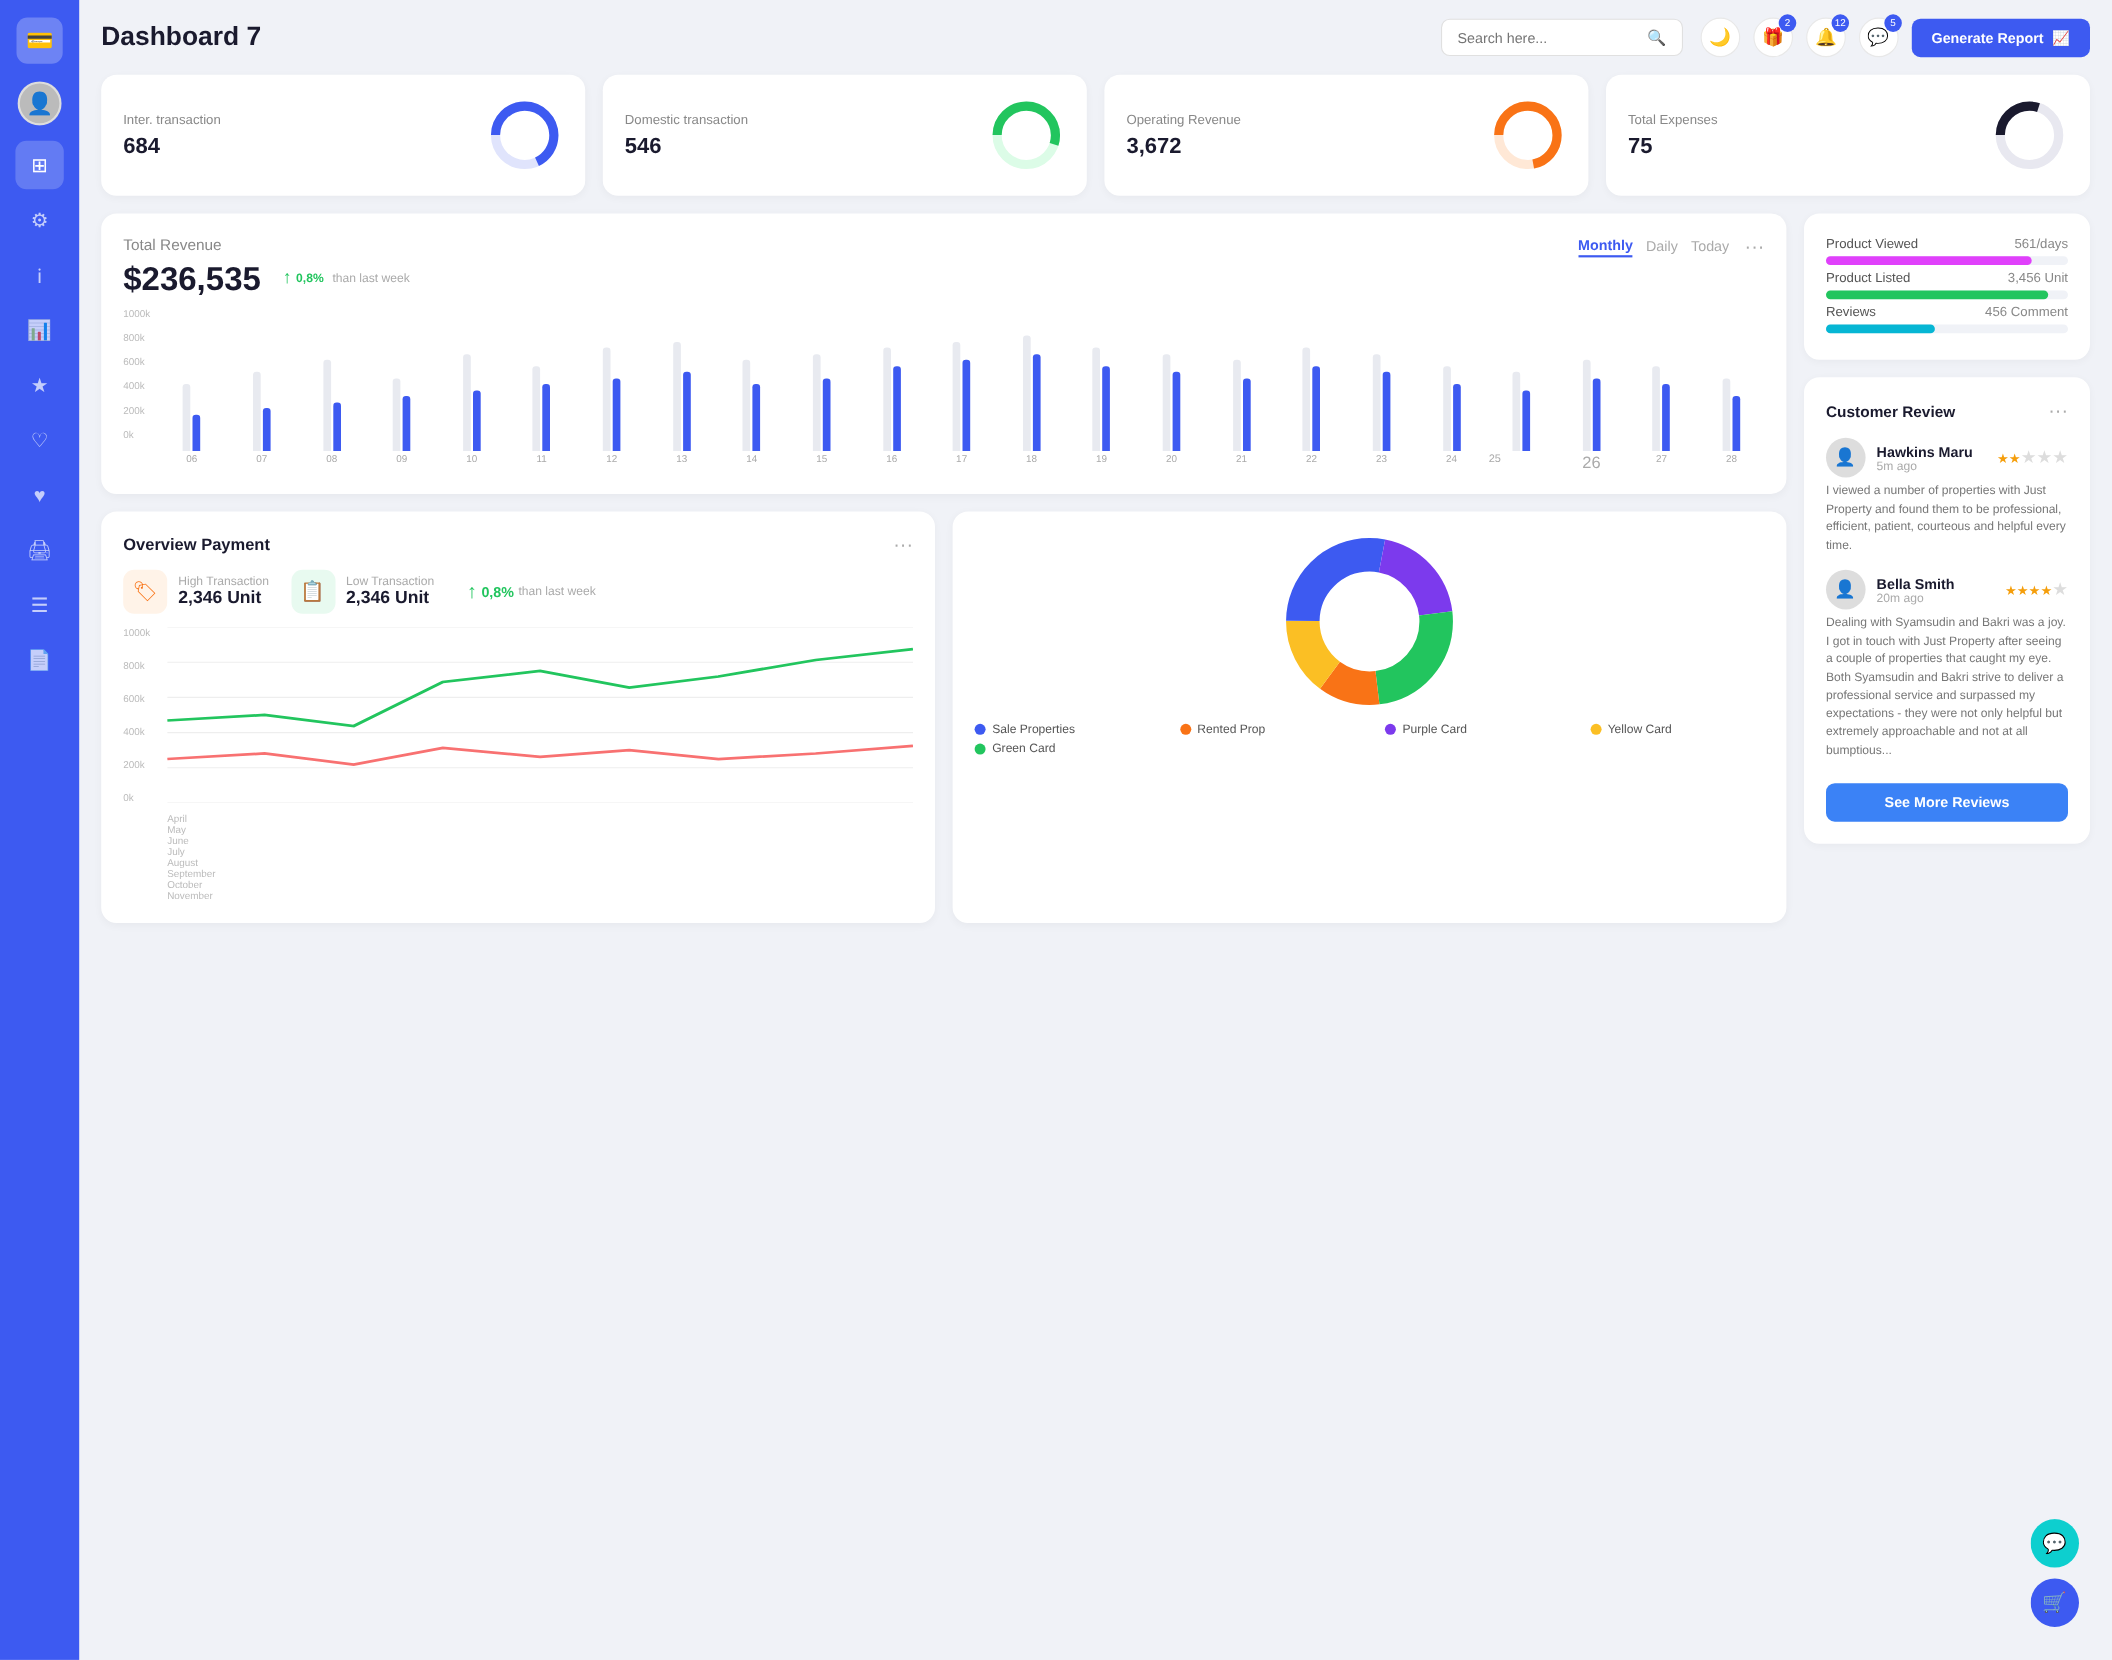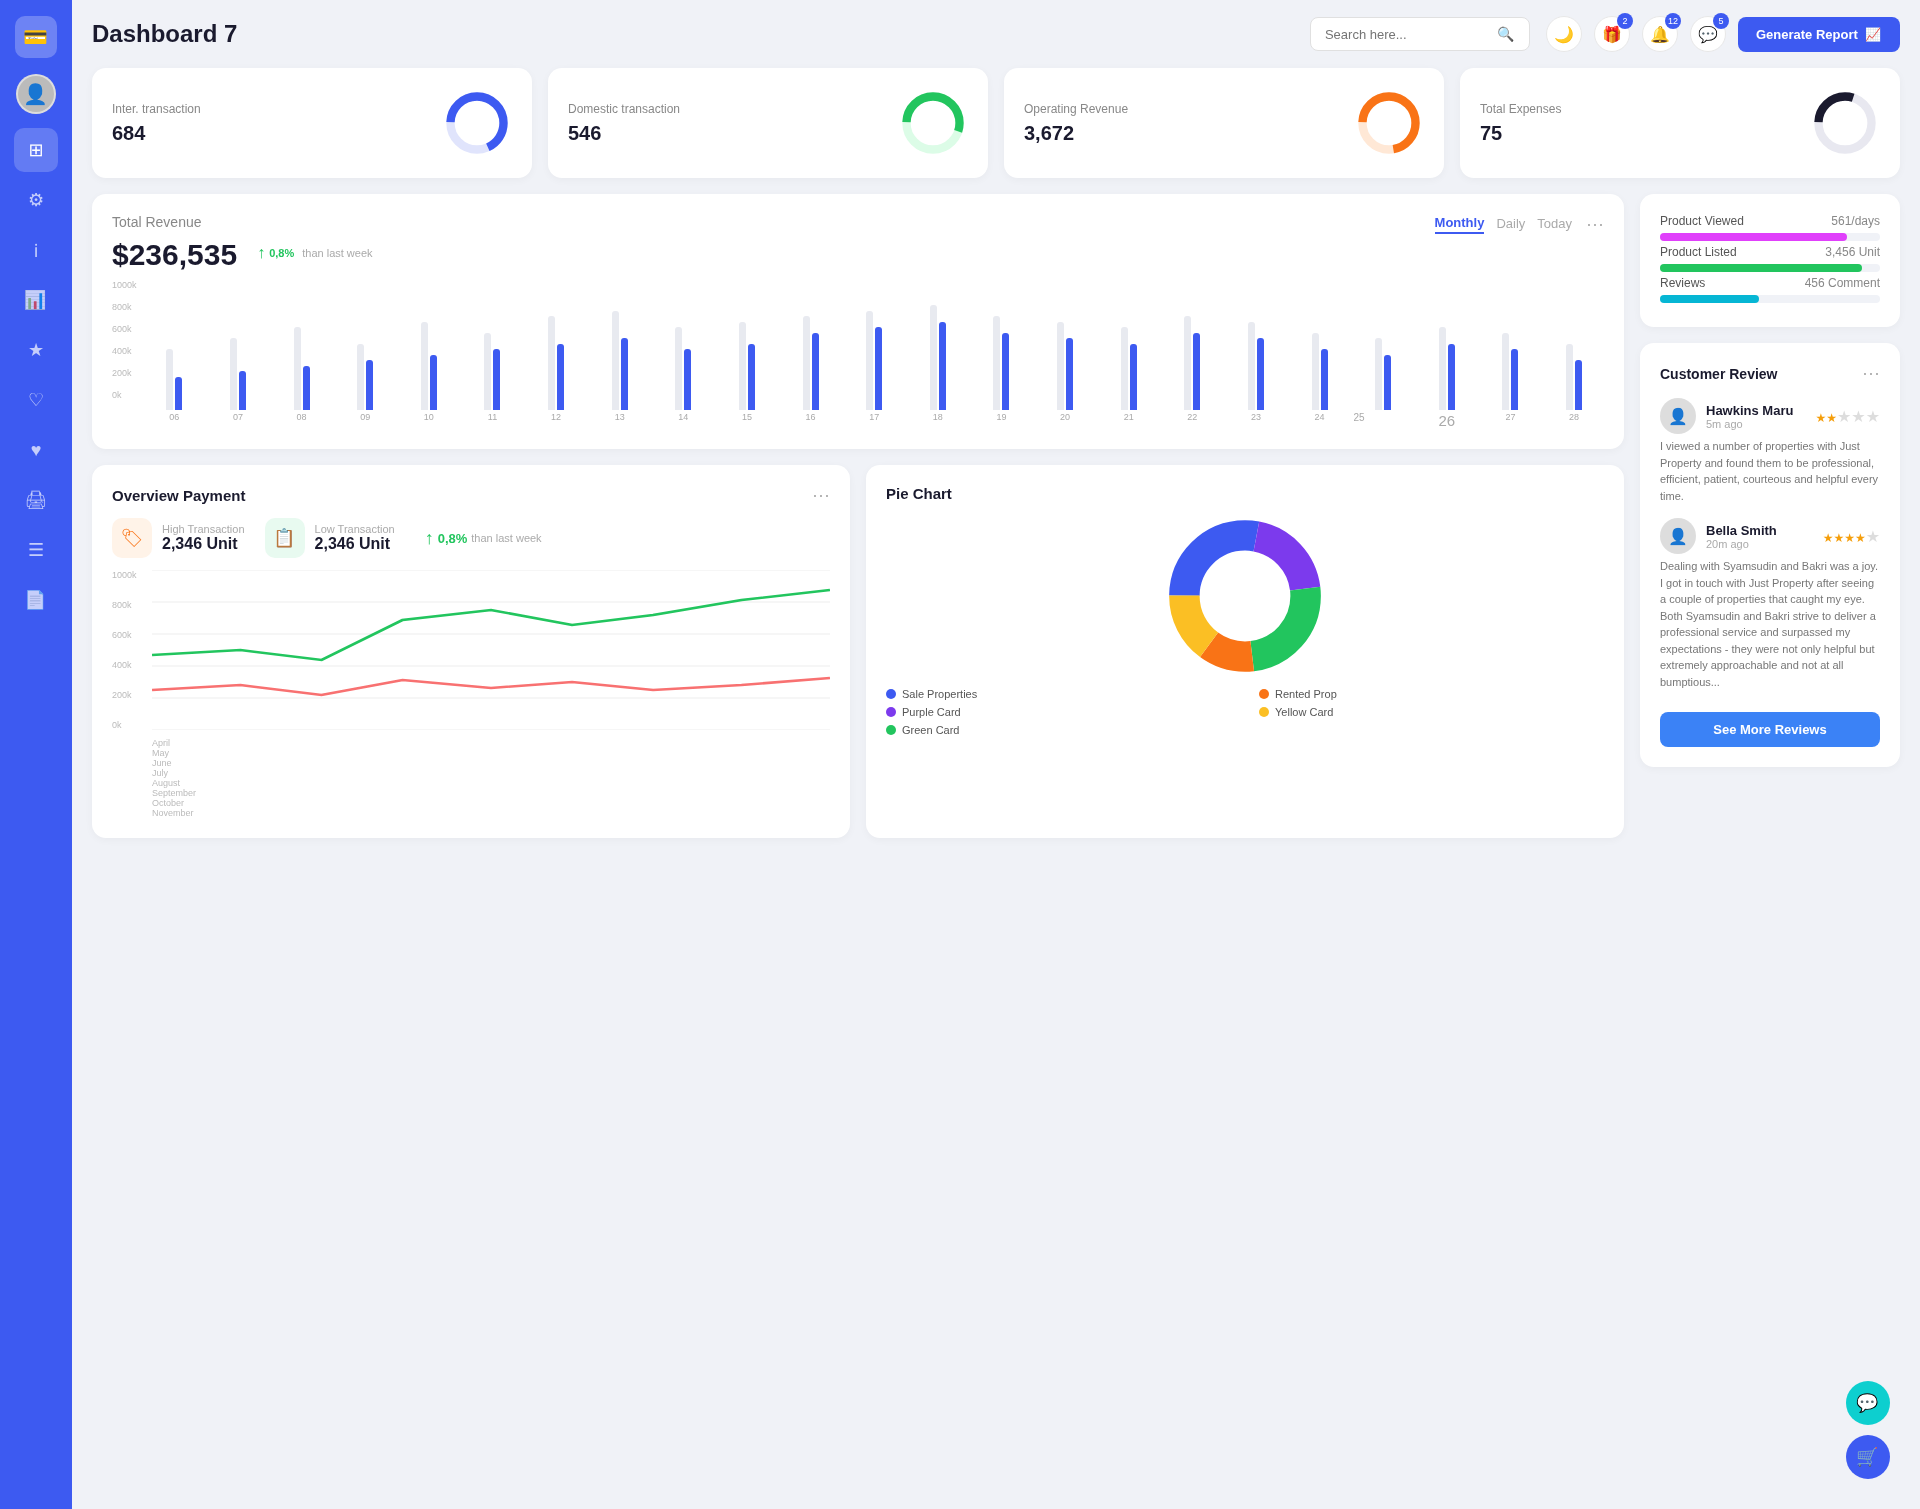--- a/index.html
+++ b/index.html
@@ -222,21 +222,21 @@
 
     
     .pie-wrap {
       display: flex;
       flex-direction: column;
       align-items: center;
       gap: 12px;
     }
     .pie-legend {
       display: grid;
-      grid-template-columns: 1fr 1fr;
+      grid-template-columns: 1fr 1fr 1fr 1fr;
       gap: 6px 28px;
       width: 100%;
     }
     .legend-item {
       display: flex; align-items: center; gap: 6px;
       font-size: 11px; color: #555;
     }
     .legend-dot {
       width: 10px; height: 10px;
       border-radius: 50%;
@@ -709,21 +709,20 @@
                   <span style="font-size:9px;color:#bbb;">September</span>
                   <span style="font-size:9px;color:#bbb;">October</span>
                   <span style="font-size:9px;color:#bbb;">November</span>
                 </div>
               </div>
             </div>
           </div>
         </div>
 
         <div class="card">
-          <div style="font-size:15px;font-weight:700;color:#1a1a2e;margin-bottom:14px;">Pie Chart</div>
           <div class="pie-wrap">
             <svg width="160" height="160" viewBox="0 0 42 42">
 
               <circle cx="21" cy="21" r="15.915" fill="transparent" stroke="#3d5af1" stroke-width="8" stroke-dasharray="28 72" stroke-dashoffset="25" transform="rotate(-90 21 21)"></circle>
 
               <circle cx="21" cy="21" r="15.915" fill="transparent" stroke="#7c3aed" stroke-width="8" stroke-dasharray="20 80" stroke-dashoffset="-3" transform="rotate(-90 21 21)"></circle>
 
               <circle cx="21" cy="21" r="15.915" fill="transparent" stroke="#22c55e" stroke-width="8" stroke-dasharray="25 75" stroke-dashoffset="-23" transform="rotate(-90 21 21)"></circle>
 
               <circle cx="21" cy="21" r="15.915" fill="transparent" stroke="#f97316" stroke-width="8" stroke-dasharray="12 88" stroke-dashoffset="-48" transform="rotate(-90 21 21)"></circle>

